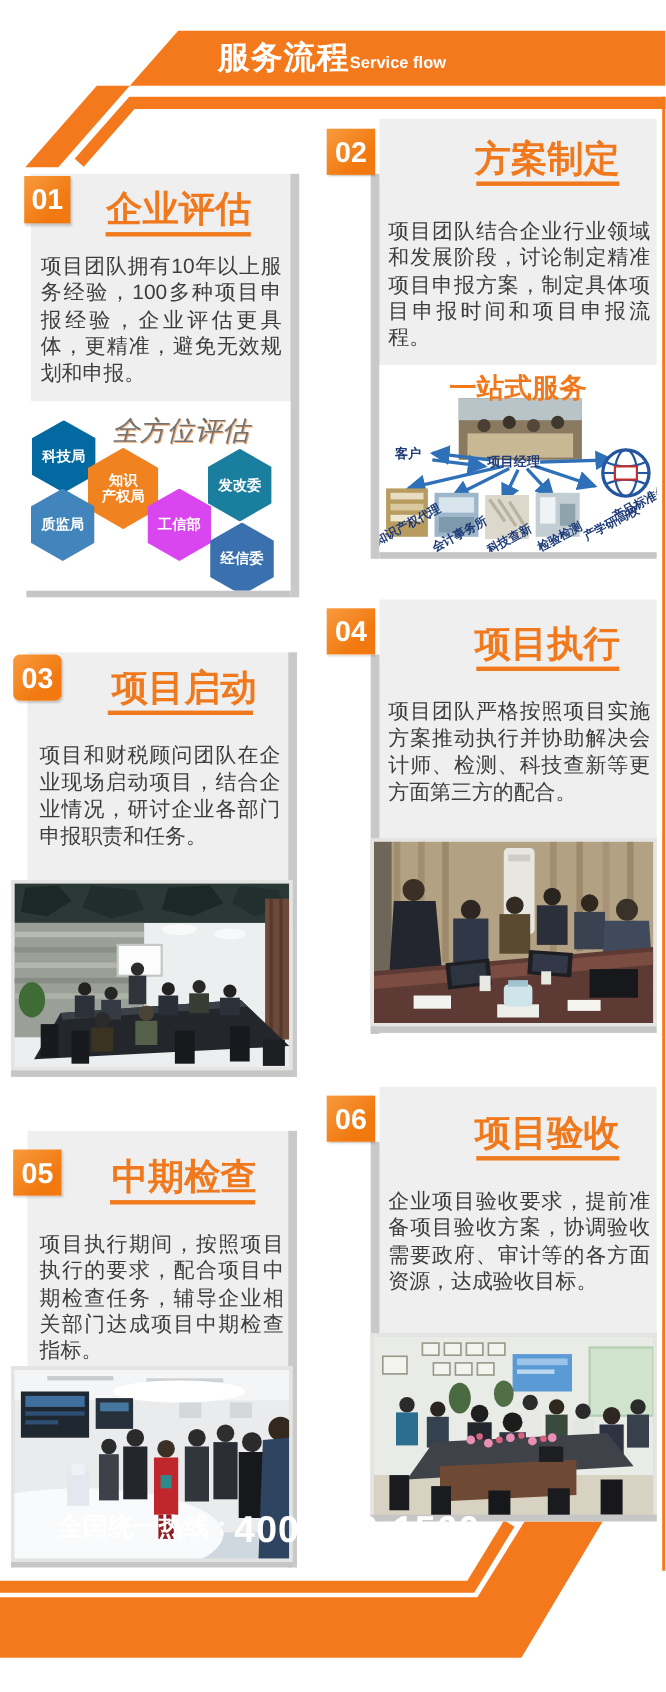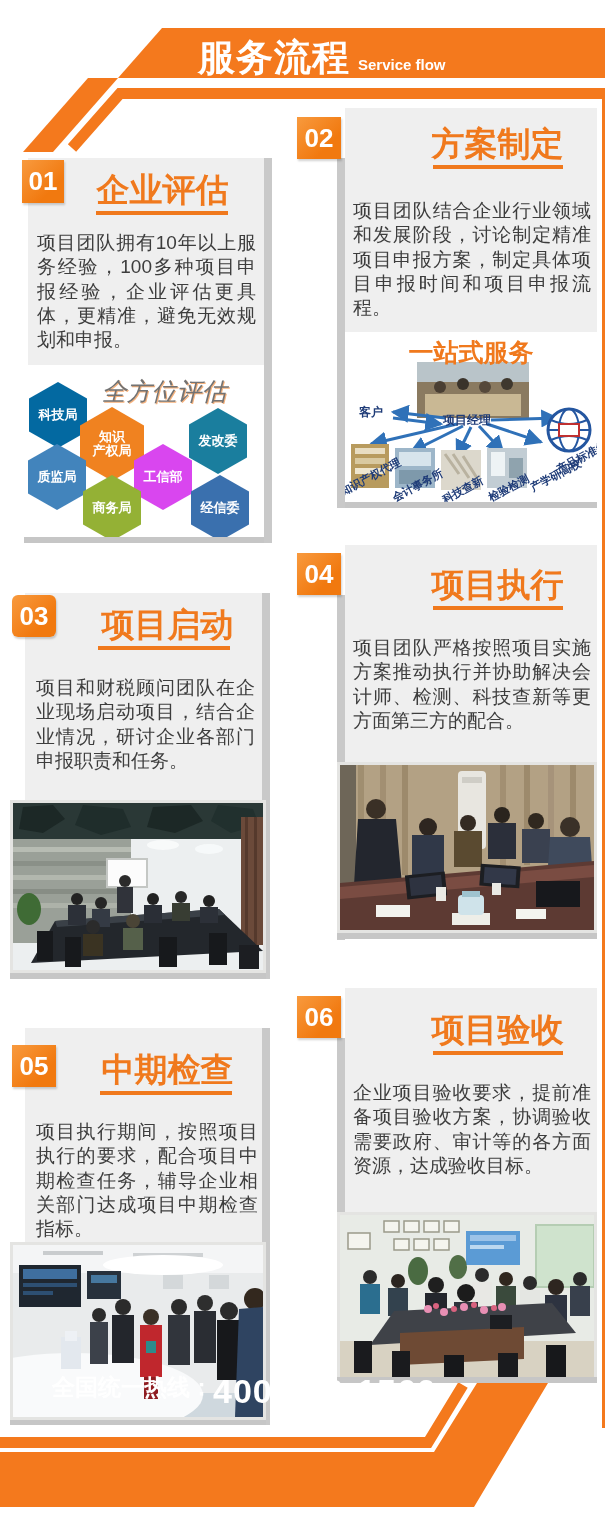--- a/index.html
+++ b/index.html
@@ -3,22 +3,22 @@
 <meta charset="utf-8">
 <style>
   html,body{margin:0;padding:0;}
   body{
     width:605px;height:1538px;position:relative;overflow:hidden;
     background:#ffffff;
     font-family:"Liberation Sans","DejaVu Sans",sans-serif;
   }
   .abs{position:absolute;}
   
-  .hdr-title{color:#fff;font-weight:bold;font-size:37px;letter-spacing:1px;white-space:nowrap;}
-  .hdr-sub{color:#fff;font-weight:bold;font-size:15px;margin-left:8px;white-space:nowrap;}
+  .hdr-title{color:#fff;font-weight:bold;font-size:29px;letter-spacing:1px;white-space:nowrap;}
+  .hdr-sub{color:#fff;font-weight:bold;font-size:15px;white-space:nowrap;}
   
   .card{background:#efefef;}
   .shadow-strip{background:#c9c9c9;}
   .bottom-bar{background:#c6c6c6;}
   .badge{
     background:linear-gradient(135deg,#f89a3e 0%,#f1790f 70%);
     color:#fff;font-weight:bold;font-size:26px;
     display:flex;align-items:center;justify-content:center;
     box-shadow:1px 2px 2px rgba(0,0,0,.18);
   }
@@ -89,23 +89,20 @@
       <span><span>知识</span><br><span>产权局</span></span>
     </div>
     <div class="hex" style="left: 165px; top: 43px; width: 58px; height: 66px; background: rgb(26, 126, 158);">
         <span>发改委</span>
       </div>
     <div class="hex" style="left: 4px; top: 79px; width: 58px; height: 66px; background: rgb(66, 132, 188);">
         <span>质监局</span>
       </div>
     <div class="hex" style="left: 110px; top: 79px; width: 58px; height: 66px; background: #d946ef;">
         <span>工信部</span>
-      </div>
-    <div class="hex" style="left: 59px; top: 110px; width: 58px; height: 66px; background: rgb(148, 177, 53);">
-        <span>商务局</span>
       </div>
     <div class="hex" style="left: 167px; top: 110px; width: 58px; height: 66px; background: rgb(58, 112, 174);">
         <span>经信委</span>
       </div>
   </div>
   <div class="abs bottom-bar" style="left:24px;top:537px;width:240px;height:6px;z-index:2;"></div>
 </div>
 
 <div>
   <div class="abs card" style="left:345px;top:108px;width:252px;height:224px;z-index:1;"></div>

